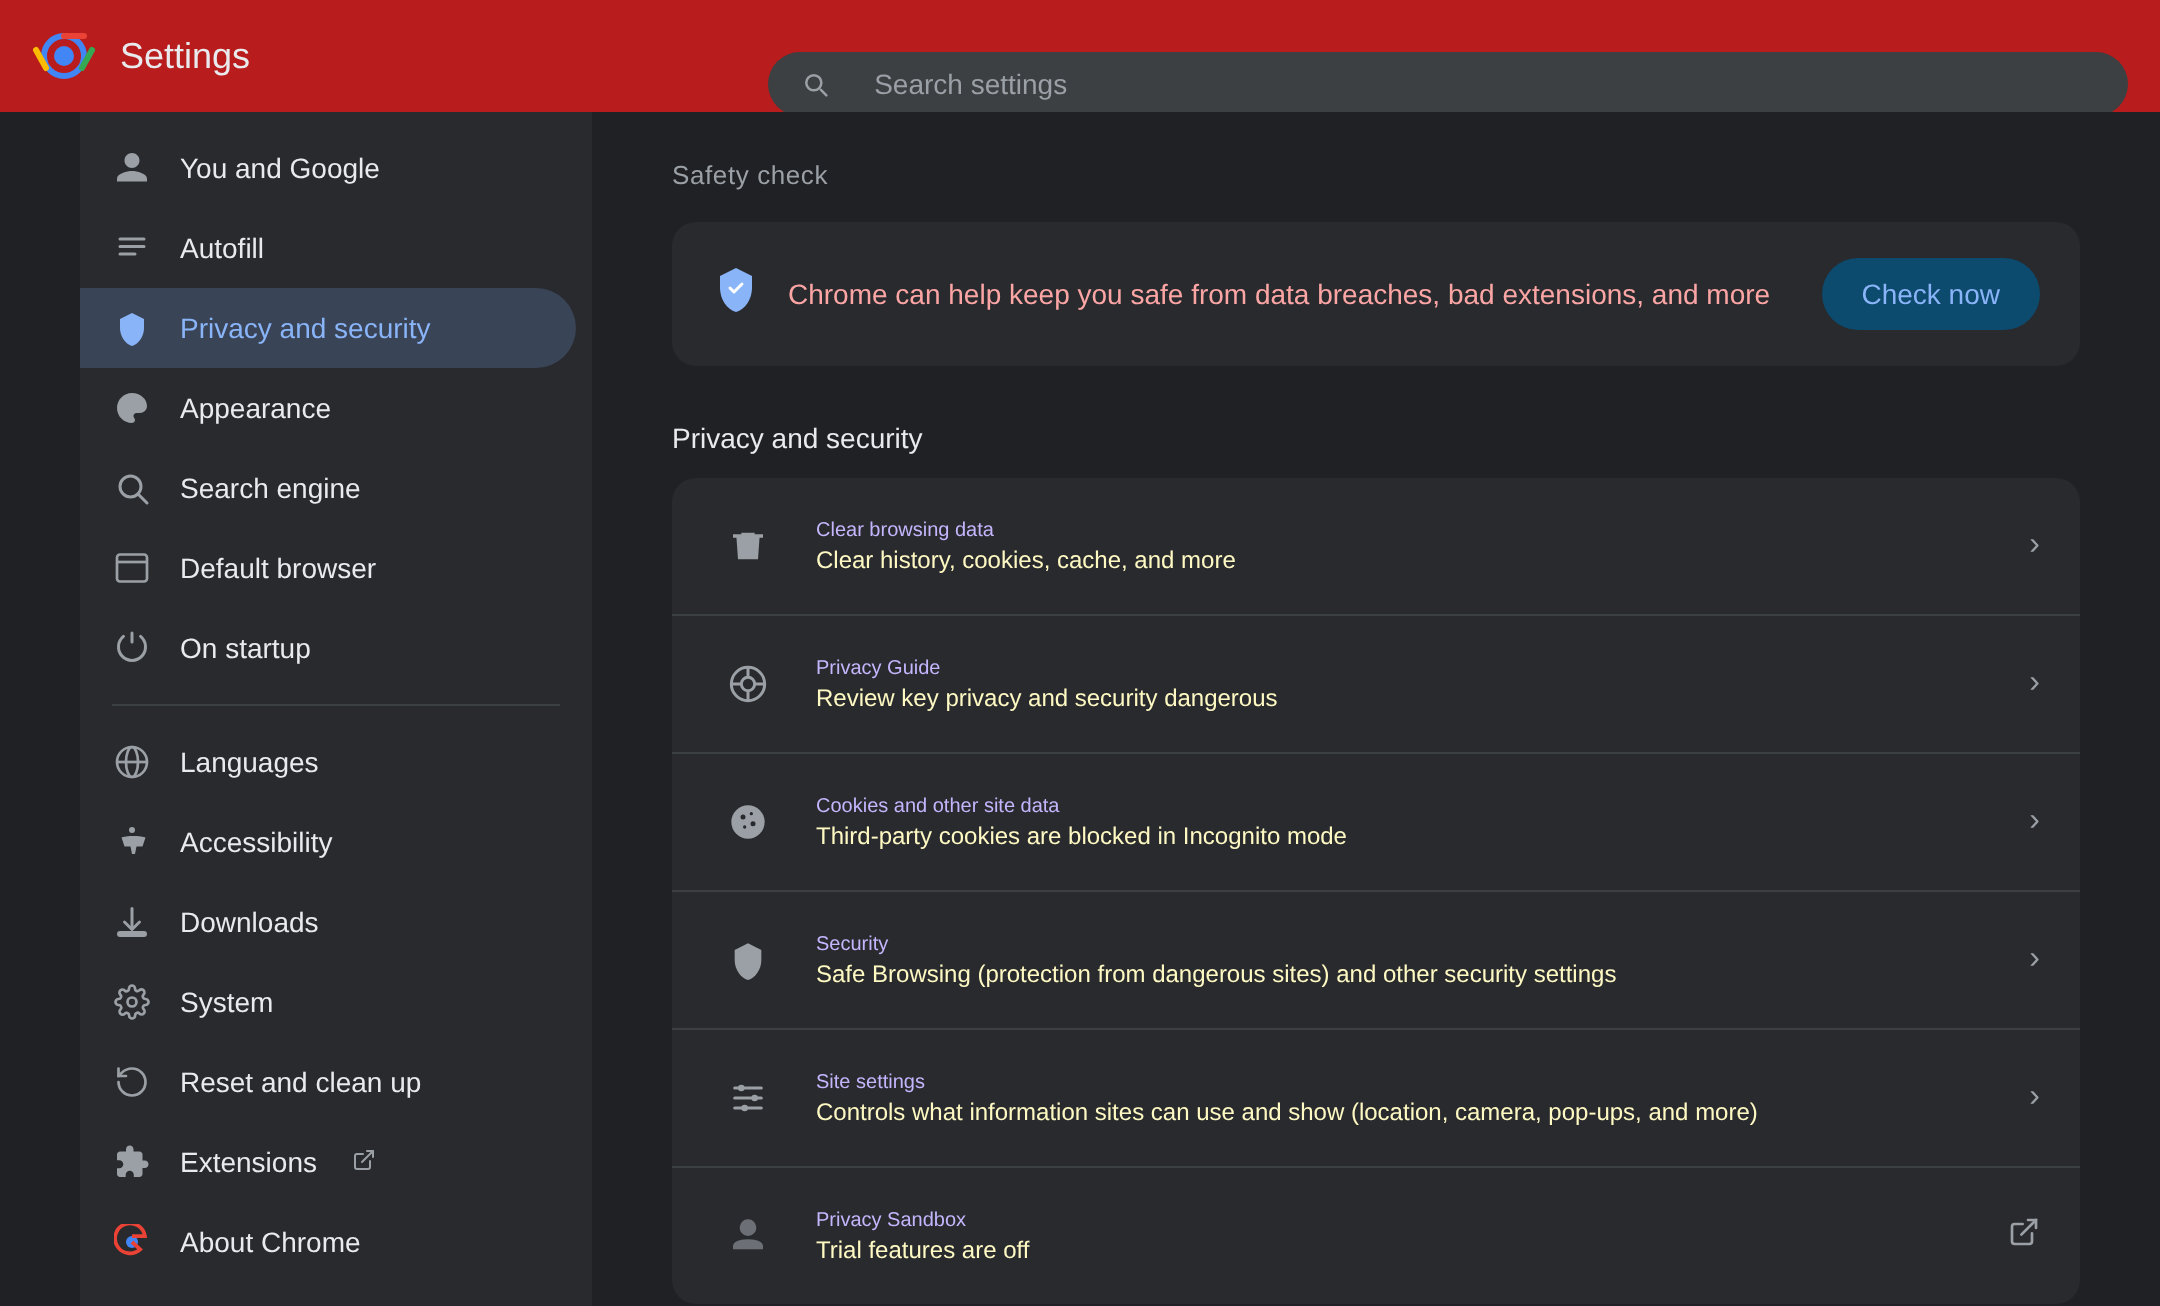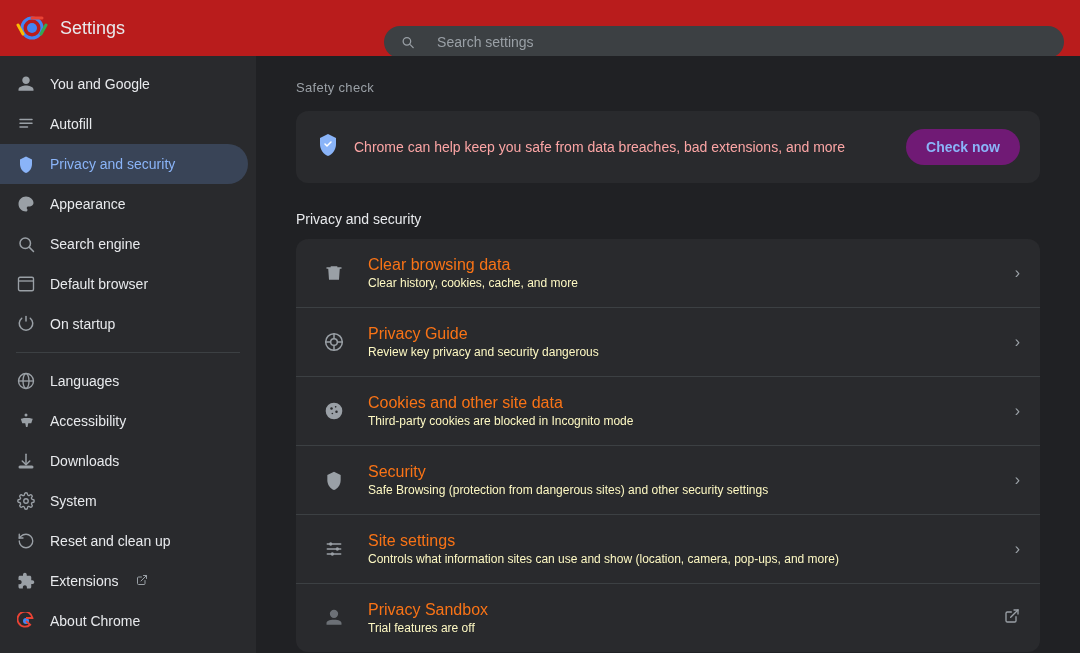--- a/index.html
+++ b/index.html
@@ -58,20 +58,21 @@
     }
     .search-bar input::placeholder {
       color: #9aa0a6;
     }
 
     
     .main {
       display: flex;
       flex: 1;
       overflow: hidden;
+      padding-left: 40px;
     }
 
     
     .sidebar {
       width: 256px;
       background-color: #292a2d;
       padding: 8px 0;
       overflow-y: auto;
       flex-shrink: 0;
     }
@@ -151,27 +152,27 @@
       color: #8ab4f8;
       font-size: 22px;
       flex-shrink: 0;
     }
     .safety-check-text {
       flex: 1;
       font-size: 14px;
       color: #fca5a5;
     }
     .check-now-btn {
-      background-color: #701a75;
+      background-color: #0c4a6e;
       color: #8ab4f8;
       border: none;
       border-radius: 20px;
       padding: 10px 20px;
       font-size: 14px;
-      font-weight: 700;
+      font-weight: 400;
       cursor: pointer;
       white-space: nowrap;
     }
 
     
     .privacy-section-title {
       font-size: 14px;
       font-weight: 500;
       color: #e8eaed;
       margin-bottom: 12px;
@@ -200,22 +201,22 @@
       align-items: center;
       justify-content: center;
       font-size: 18px;
       color: #9aa0a6;
       flex-shrink: 0;
     }
     .row-text {
       flex: 1;
     }
     .row-title {
-      font-size: 16px;
-      color: #f97316;
+      font-size: 10px;
+      color: #c4b5fd;
       font-weight: 400;
     }
     .row-subtitle {
       font-size: 12px;
       color: #fef9c3;
       margin-top: 2px;
     }
     .row-arrow {
       color: #9aa0a6;
       font-size: 16px;

